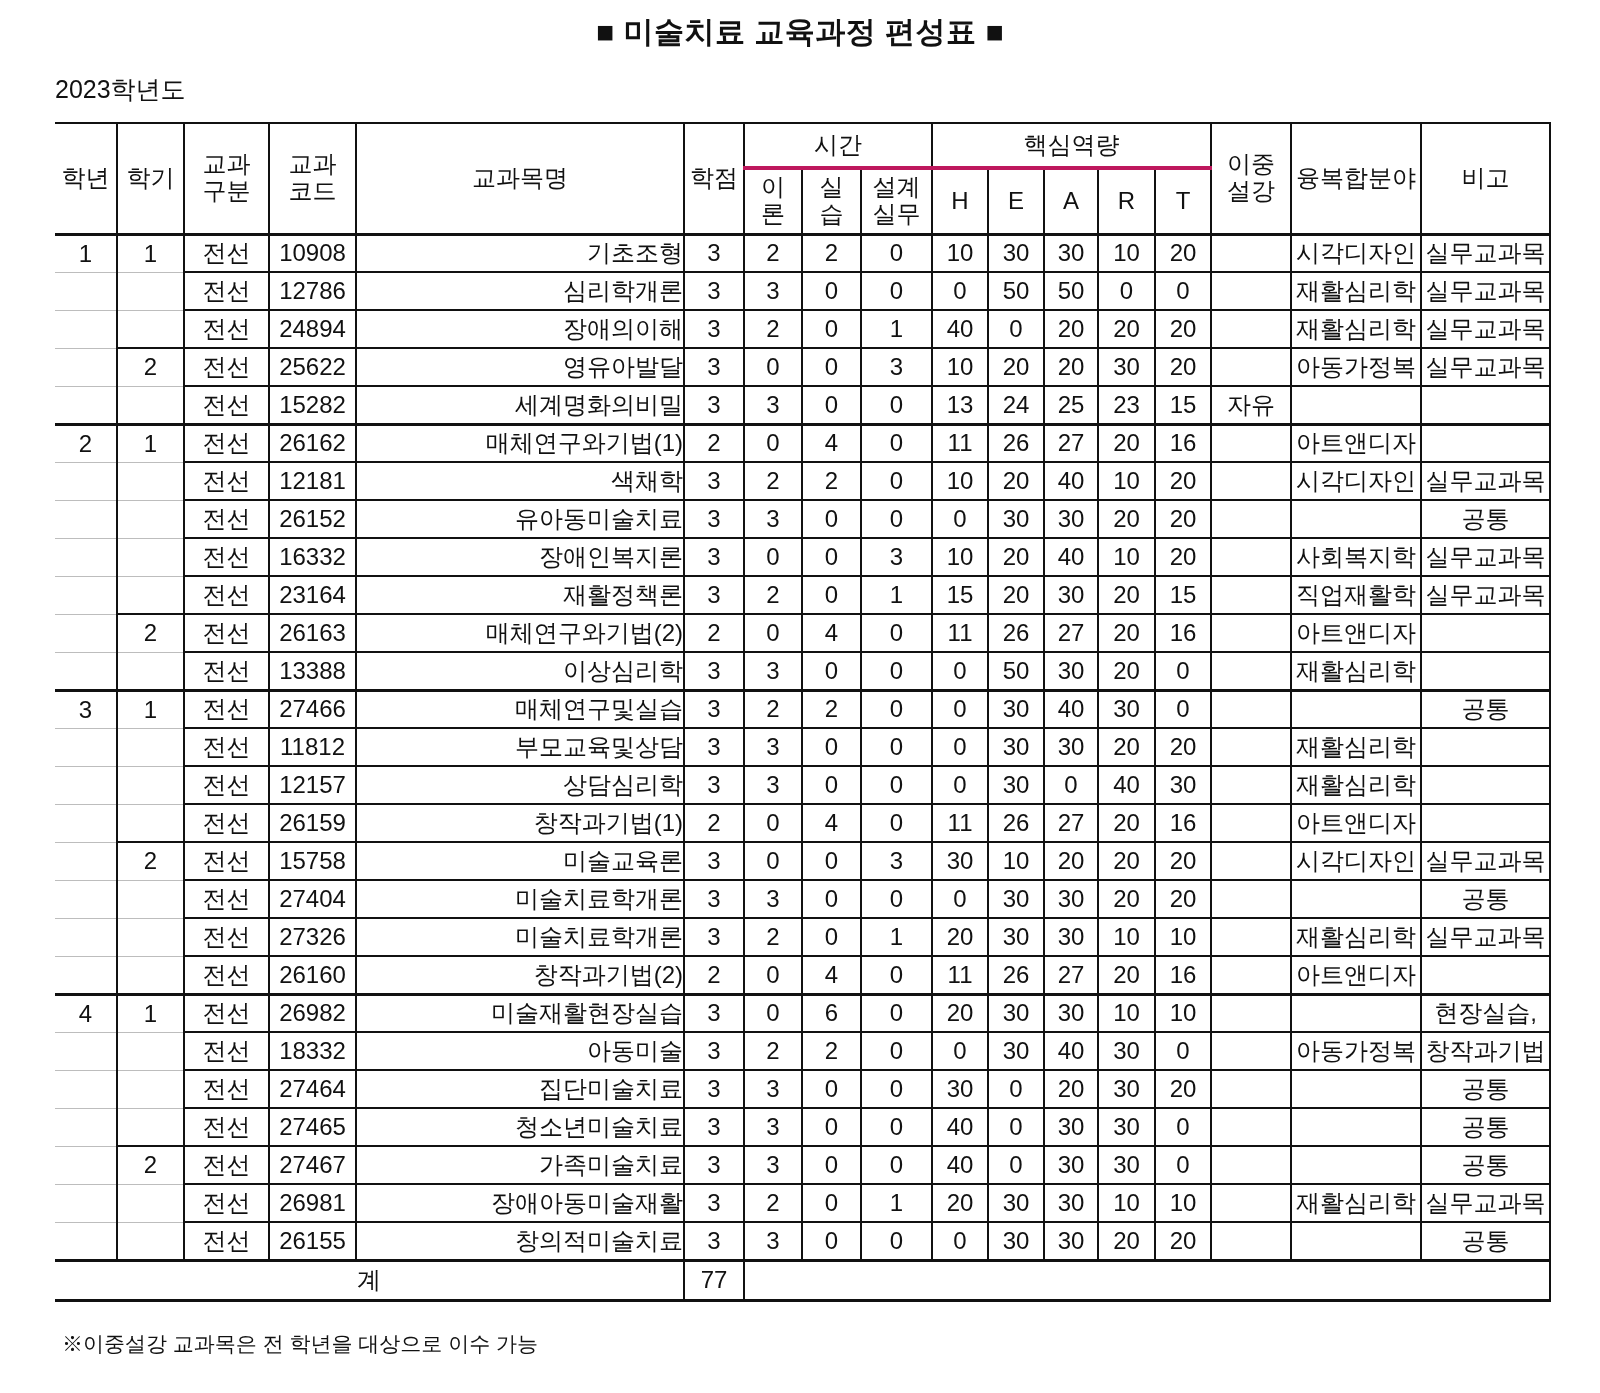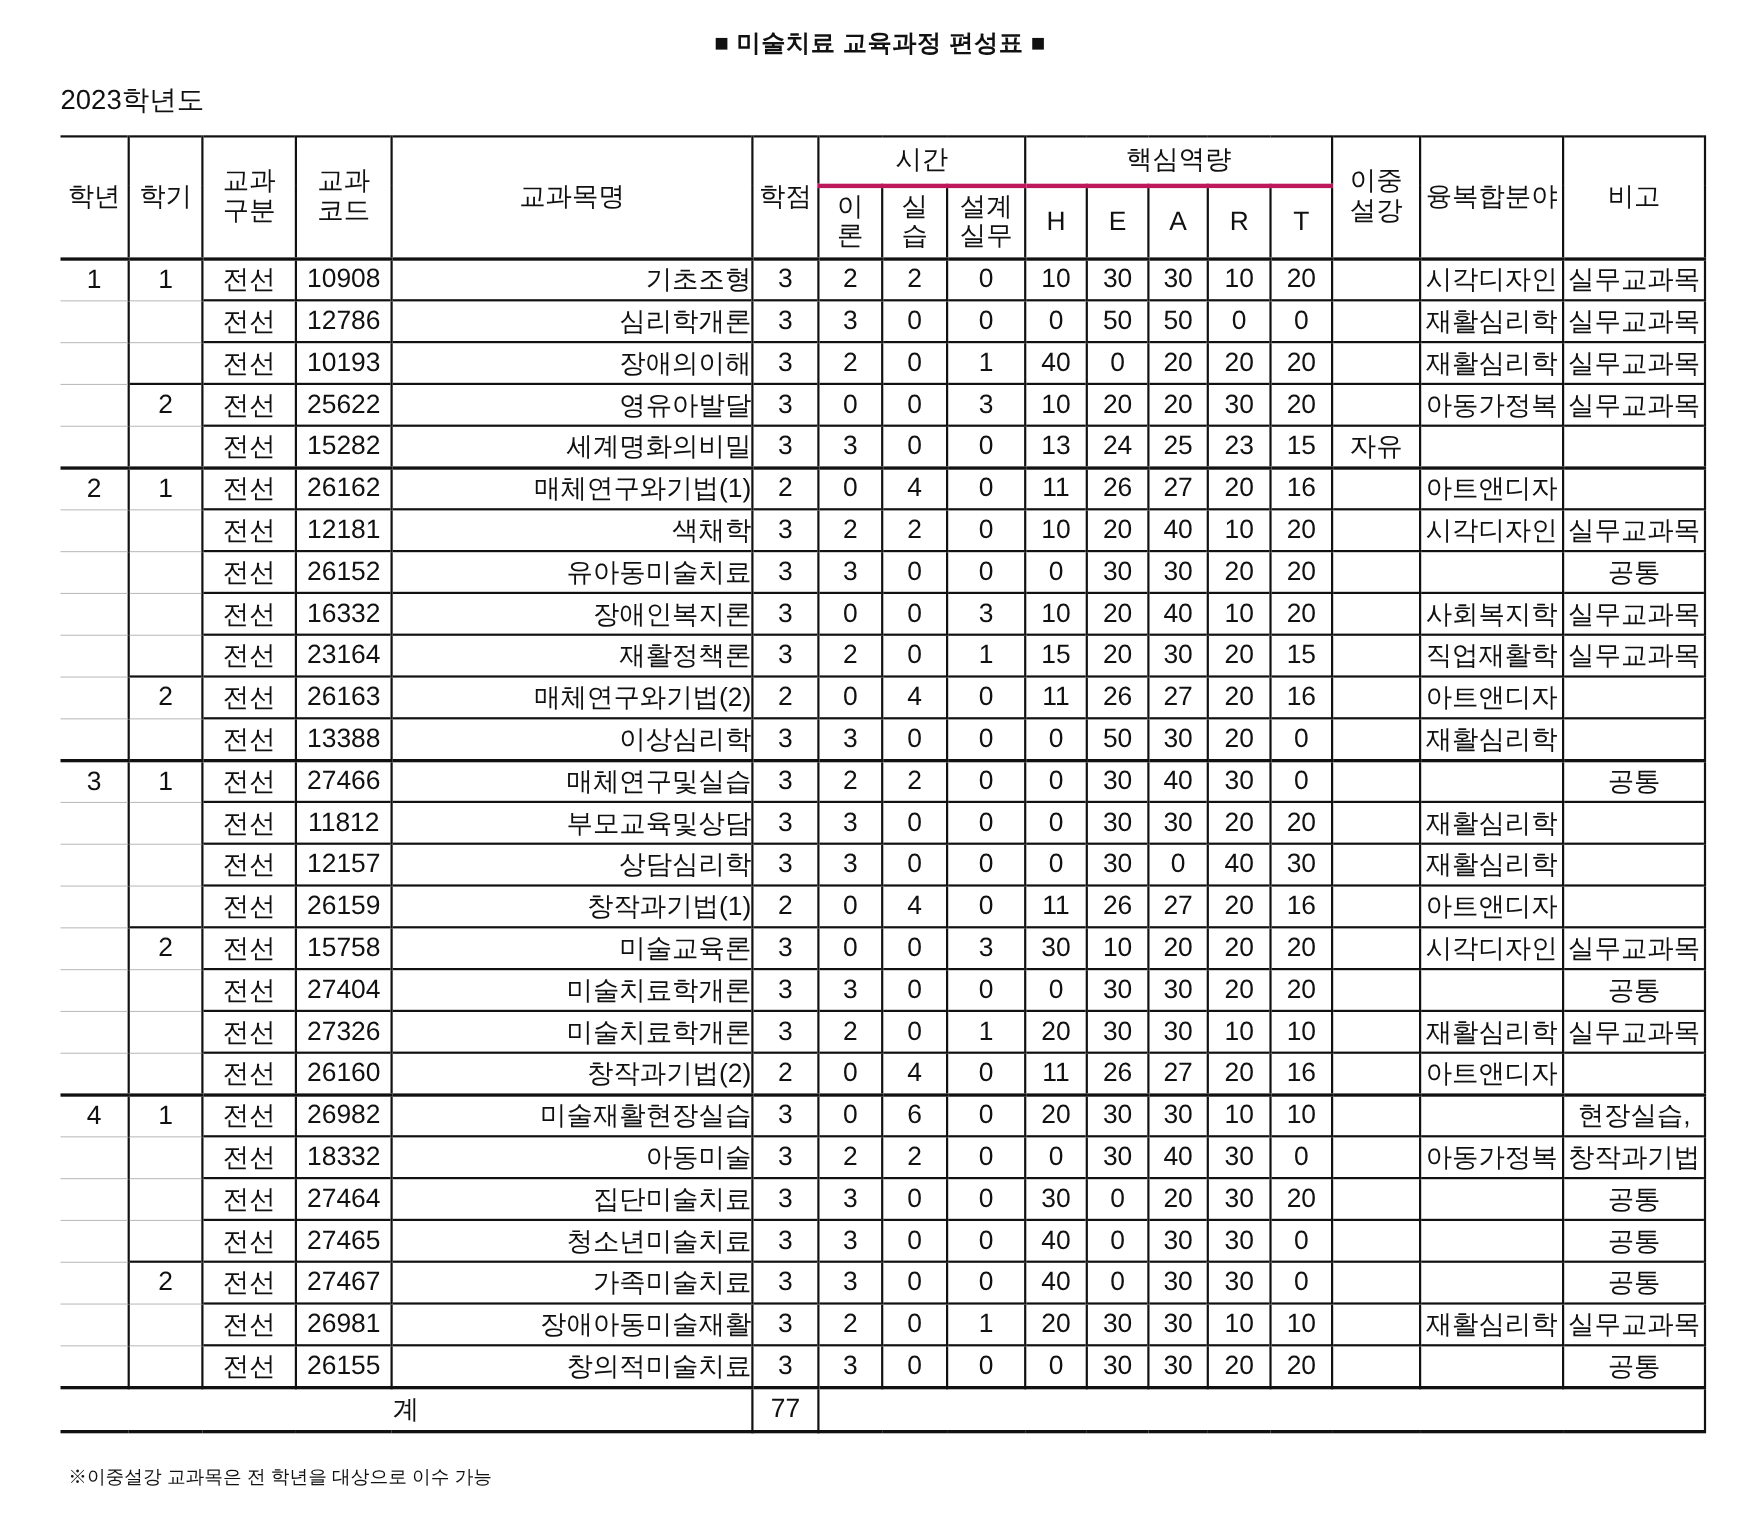--- a/index.html
+++ b/index.html
@@ -5,23 +5,23 @@
   * { box-sizing: border-box; }
   html, body {
     margin: 0; padding: 0;
     width: 1600px; height: 1393px;
     background: #ffffff;
     color: #111111;
     font-family: "Liberation Sans", sans-serif;
     overflow: hidden;
   }
   .page-title {
-    margin-top: 24px;
+    margin-top: 12px;
     text-align: center;
-    font-size: 22px;
+    font-size: 30px;
     font-weight: 700;
     letter-spacing: 0.5px;
   }
   .year-label {
     margin: 20px 0 16px 55px;
     font-size: 25px;
   }
   table.curriculum {
     margin-left: 55px;
     width: 1495px;
@@ -44,21 +44,21 @@
   thead tr.head-top { height: 45px; }
   thead tr.head-sub { height: 66px; }
   thead th.grp { border-bottom: 4px solid #be185d; }
   tbody td { border-top: 2px solid #111; height: 38px; }
   tbody tr.group-start td { border-top: 3px solid #111; }
   tbody tr:not(.group-start) td.soft { border-top: 1px solid #bdbdbd; }
   tbody td.name-cell { text-align: right; padding-left: 3px; }
   tfoot td { border-top: 3px solid #111; height: 40px; font-size: 24px; }
   .footnote {
     margin: 28px 0 0 62px;
-    font-size: 17px;
+    font-size: 21px;
   }
 </style>
 </head>
 <body>
 
 <div class="page-title">■ 미술치료 교육과정 편성표 ■</div>
 <div class="year-label">2023학년도</div>
 
 <table class="curriculum">
   <colgroup>
@@ -147,21 +147,21 @@
         <td>0</td>
         <td>0</td>
         <td></td>
         <td>재활심리학</td>
         <td>실무교과목</td>
       </tr>
       <tr>
         <td class="soft"></td>
         <td class="soft"></td>
         <td>전선</td>
-        <td>10193</td>
+        <td>24894</td>
         <td class="name-cell">장애의이해</td>
         <td>3</td>
         <td>2</td>
         <td>0</td>
         <td>1</td>
         <td>40</td>
         <td>0</td>
         <td>20</td>
         <td>20</td>
         <td>20</td>

